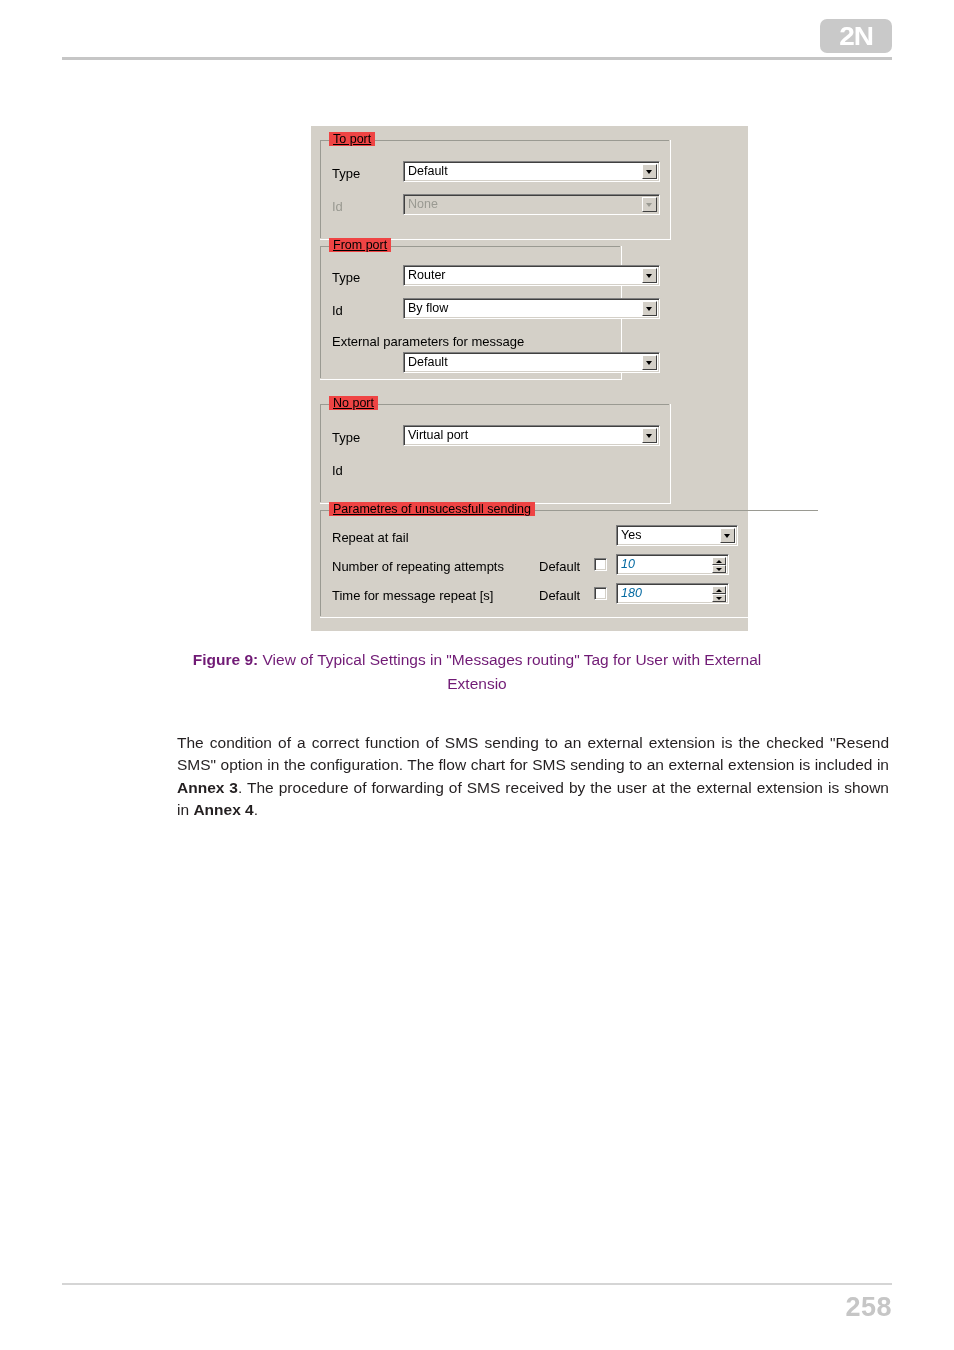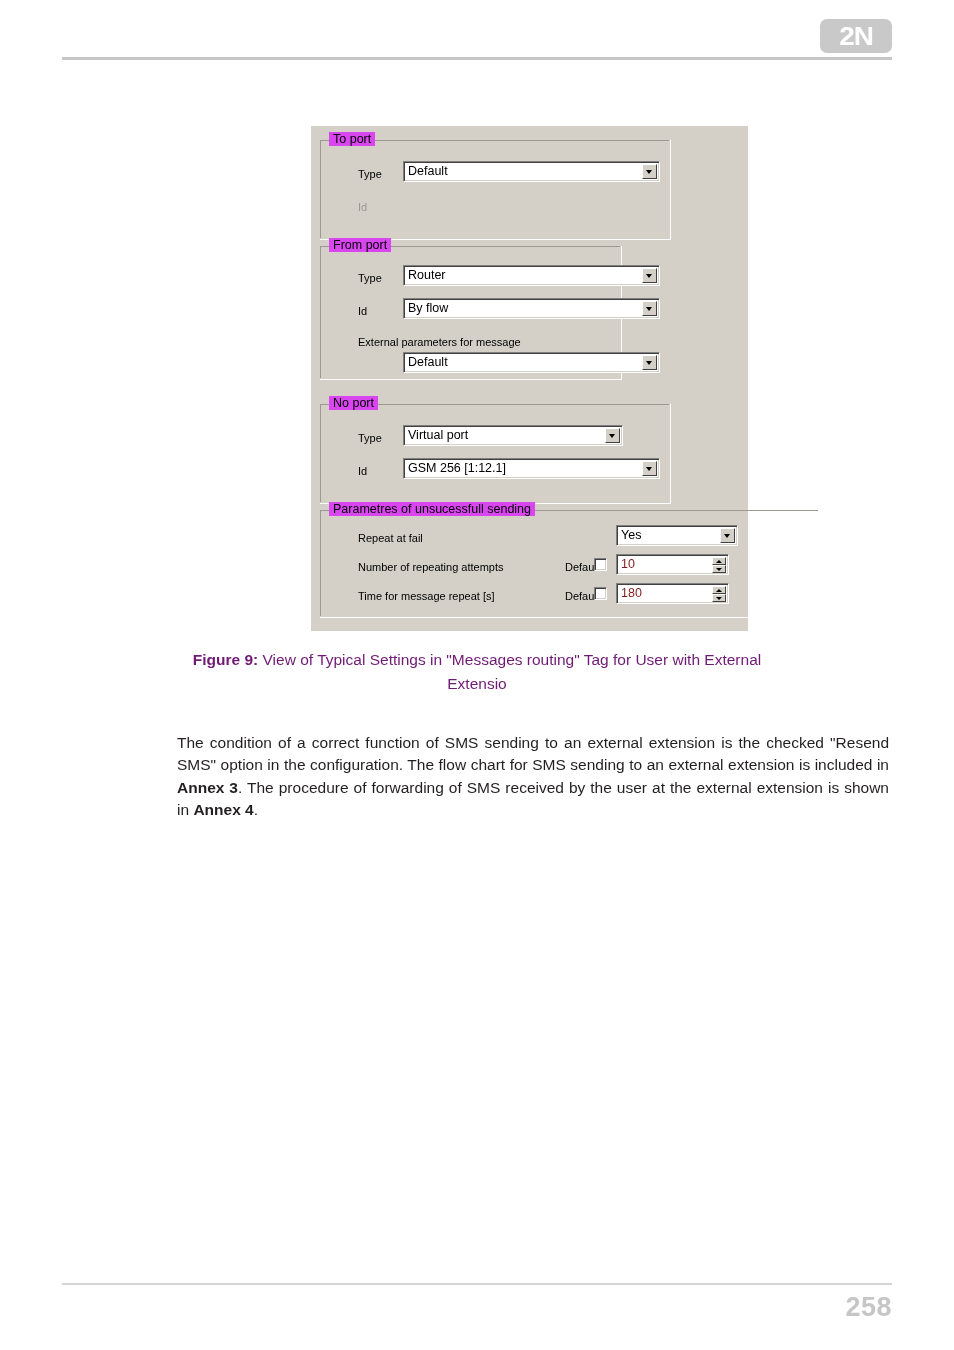--- a/index.html
+++ b/index.html
@@ -85,36 +85,36 @@
     border: 1px solid #9a9a92;
     border-right: none;
     border-bottom: none;
     box-sizing: border-box;
     pointer-events: none;
   }
   .gb-label {
     position: absolute;
     top: -8px;
     left: 9px;
-    background: #d946ef;
+    background: #ef4444;
     padding: 0 4px;
     font-size: 12.5px;
     color: #000;
     white-space: nowrap;
     z-index: 2;
     line-height: 14px;
+    text-decoration: underline;
   }
 
   .field-label {
     position: absolute;
-    font-size: 11px;
+    font-size: 13px;
     color: #000;
     white-space: nowrap;
     line-height: 14px;
-    margin-left: 26px;
   }
   .field-label.disabled { color: #9a9a92; }
 
   
   .combo {
     position: absolute;
     height: 21px;
     background: #ffffff;
     box-sizing: border-box;
     border: 1px solid;
@@ -165,22 +165,23 @@
     box-sizing: border-box;
     border: 1px solid;
     border-color: #808080 #ffffff #ffffff #808080;
     box-shadow: inset 1px 1px 0 #404040, inset -1px -1px 0 #d4d0c8;
   }
   .spin-text {
     position: absolute;
     left: 4px;
     top: 2px;
     font-size: 12.5px;
-    color: #7f1d1d;
+    color: #0369a1;
     line-height: 15px;
+    font-style: italic;
   }
   .spin-btns {
     position: absolute;
     right: 2px;
     top: 2px;
     width: 14px;
     height: 16px;
   }
   .spin-up, .spin-down {
     position: absolute;
@@ -276,20 +277,24 @@
 
     <div class="groupbox" style="left:9px; top:14px; width:351px; height:100px;">
       <span class="gb-label">To port</span>
     </div>
     <span class="field-label" style="left:21px; top:41px;">Type</span>
     <div class="combo" style="left:92px; top:35px; width:257px;">
       <span class="combo-text">Default</span>
       <span class="combo-btn"></span>
     </div>
     <span class="field-label disabled" style="left:21px; top:74px;">Id</span>
+    <div class="combo disabled" style="left:92px; top:68px; width:257px;">
+      <span class="combo-text">None</span>
+      <span class="combo-btn"></span>
+    </div>
 
     <div class="groupbox" style="left:9px; top:120px; width:302px; height:134px;">
       <span class="gb-label">From port</span>
     </div>
     <span class="field-label" style="left:21px; top:145px;">Type</span>
     <div class="combo" style="left:92px; top:139px; width:257px;">
       <span class="combo-text">Router</span>
       <span class="combo-btn"></span>
     </div>
     <span class="field-label" style="left:21px; top:178px;">Id</span>
@@ -300,29 +305,25 @@
     <span class="field-label" style="left:21px; top:209px;">External parameters for message</span>
     <div class="combo" style="left:92px; top:226px; width:257px;">
       <span class="combo-text">Default</span>
       <span class="combo-btn"></span>
     </div>
 
     <div class="groupbox" style="left:9px; top:278px; width:351px; height:100px;">
       <span class="gb-label">No port</span>
     </div>
     <span class="field-label" style="left:21px; top:305px;">Type</span>
-    <div class="combo" style="left:92px; top:299px; width:220px;">
+    <div class="combo" style="left:92px; top:299px; width:257px;">
       <span class="combo-text">Virtual port</span>
       <span class="combo-btn"></span>
     </div>
     <span class="field-label" style="left:21px; top:338px;">Id</span>
-    <div class="combo" style="left:92px; top:332px; width:257px;">
-      <span class="combo-text">GSM 256 [1:12.1]</span>
-      <span class="combo-btn"></span>
-    </div>
 
     <div class="groupbox" style="left:9px; top:384px; width:500px; height:108px;">
       <span class="gb-label">Parametres of unsucessfull sending</span>
     </div>
 
     <span class="field-label" style="left:21px; top:405px;">Repeat at fail</span>
     <div class="combo" style="left:305px; top:399px; width:122px;">
       <span class="combo-text">Yes</span>
       <span class="combo-btn"></span>
     </div>

